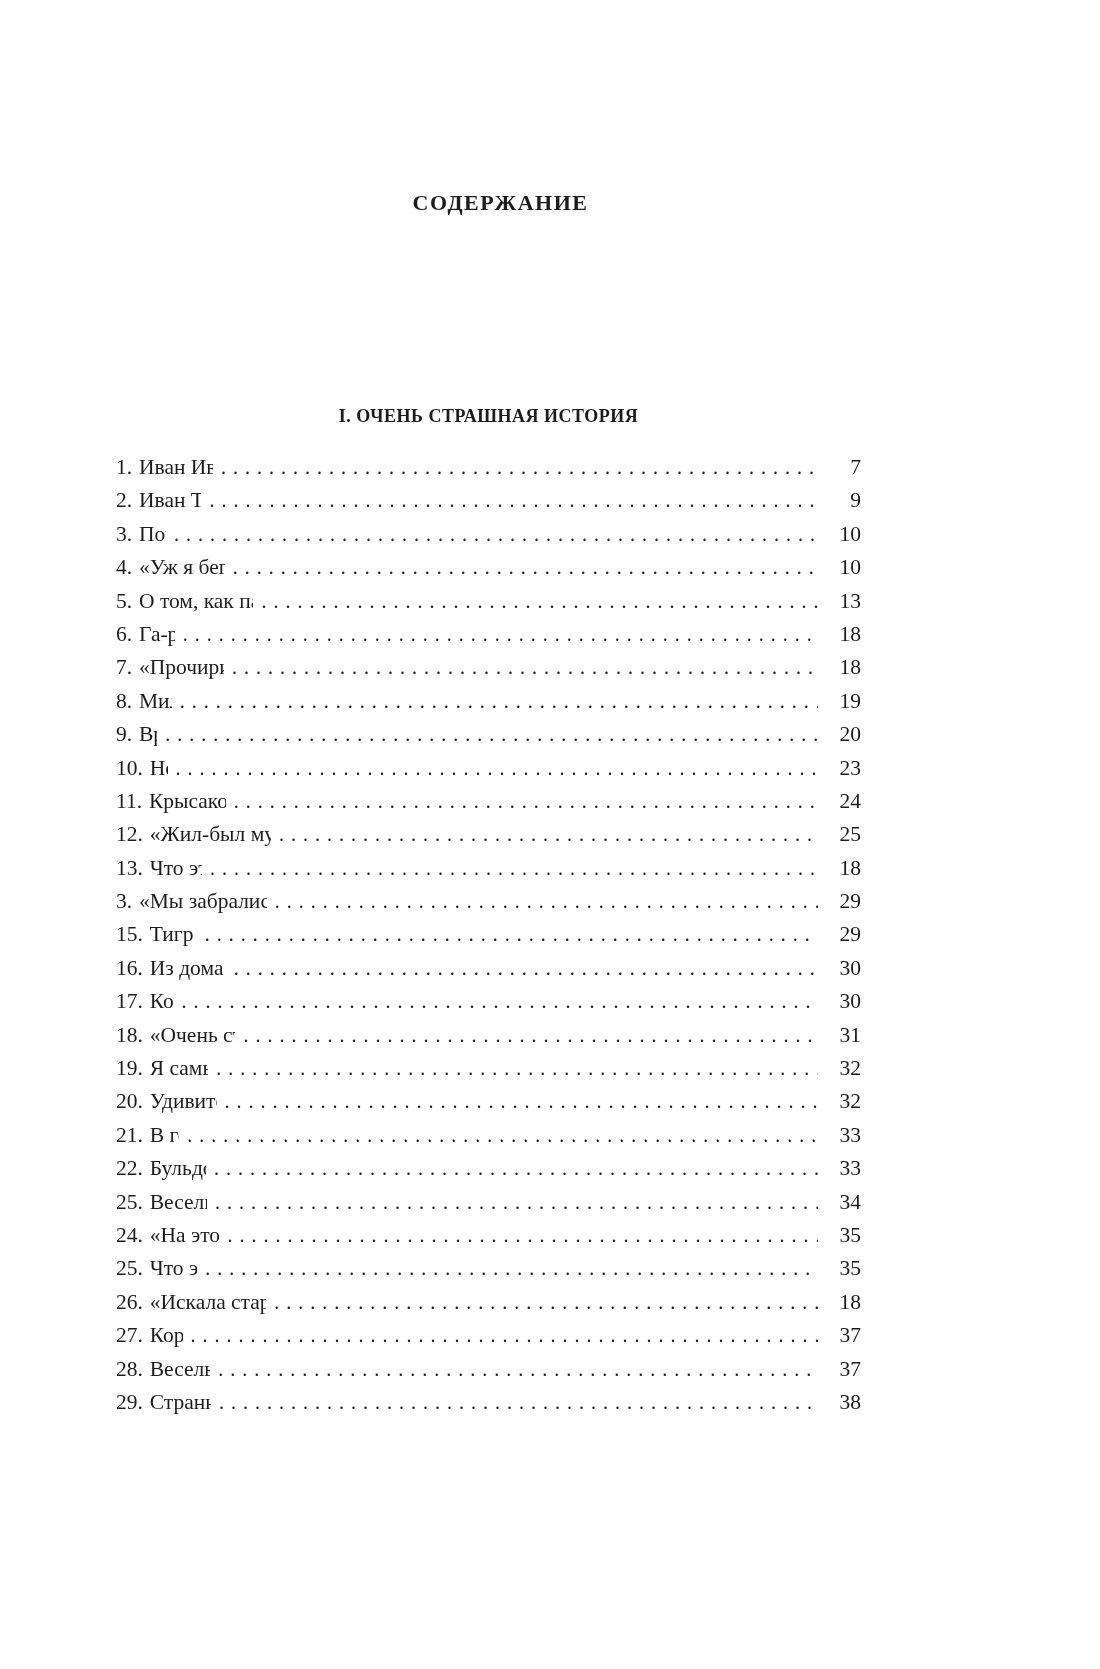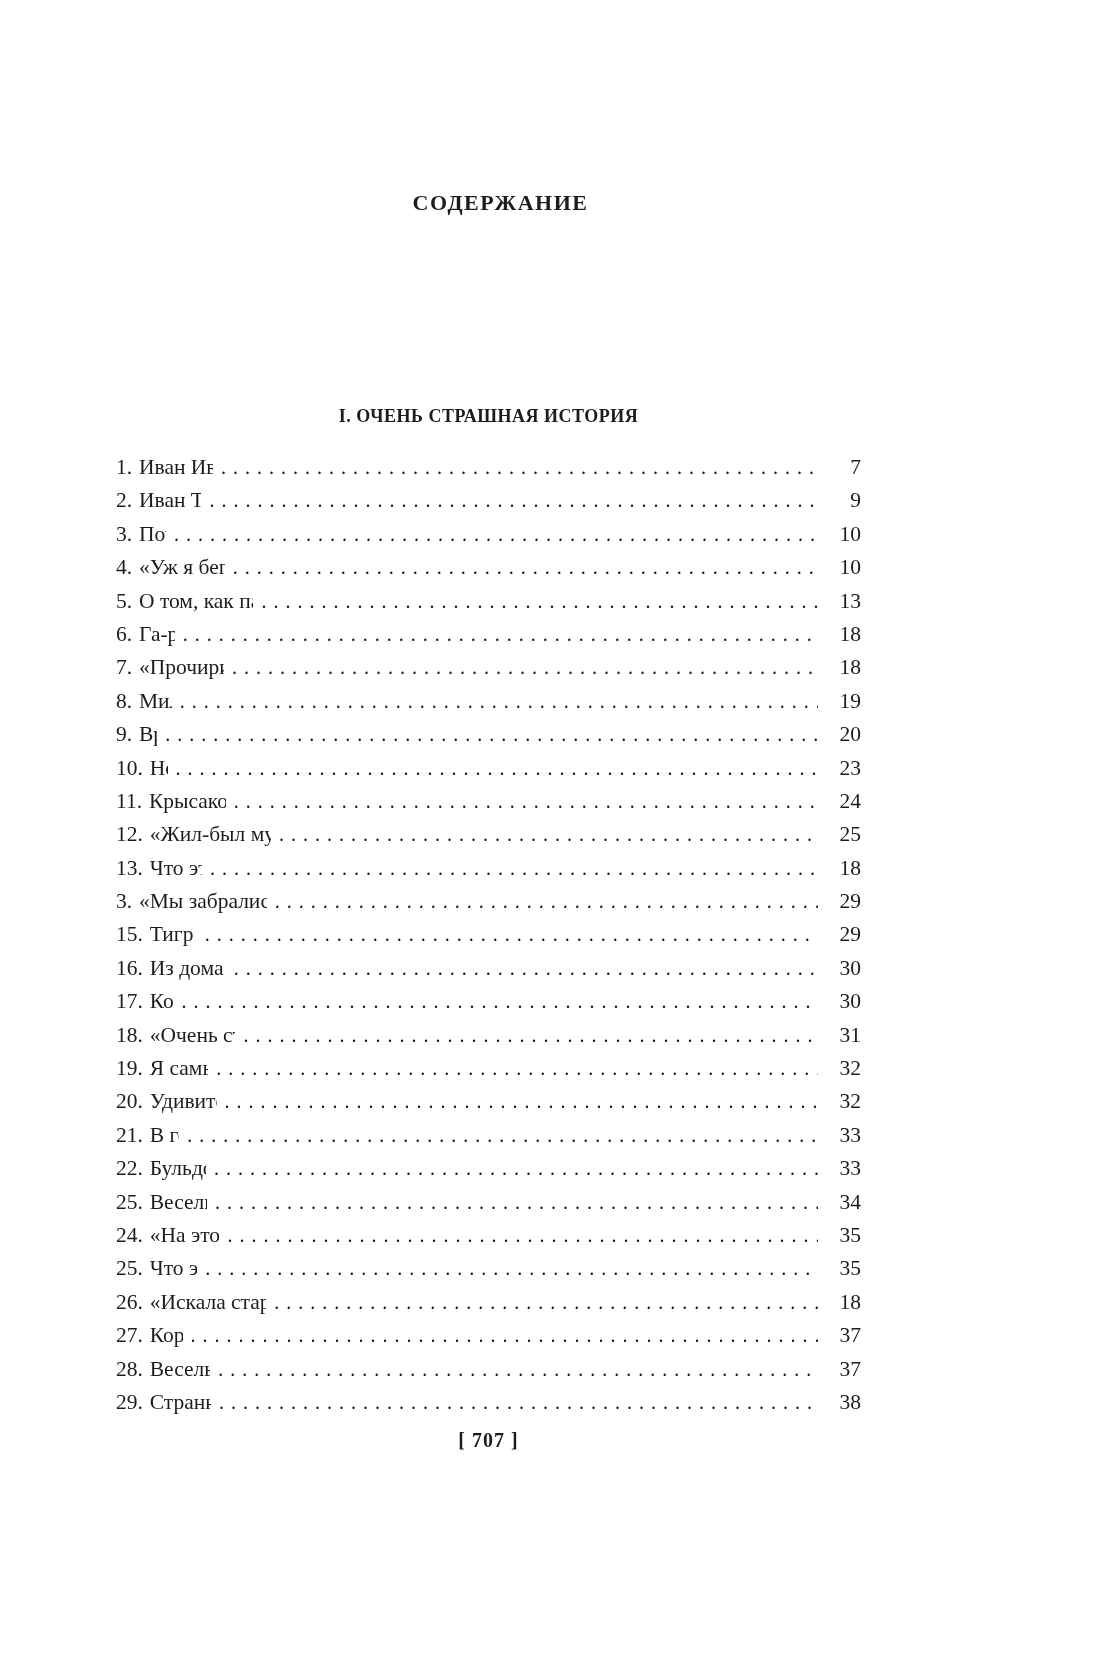--- a/index.html
+++ b/index.html
@@ -276,16 +276,15 @@
           <span class="toc-page">37</span>
         </div>
         <div class="toc-row">
           <span class="toc-num">29.</span>
           <span class="toc-title">Странный бородач</span>
           <span class="toc-leader">. . . . . . . . . . . . . . . . . . . . . . . . . . . . . . . . . . . . . . . . . . . . . . . . . . . . . . . . . . . . . . . . . . . . . . . . . . . . . . . . . . . . . . . . . . . . . . . . . . . . . . . . . . . . . . . . . . . . . . . . . . . . . . . . . . . . . . . . . . . . </span>
           <span class="toc-page">38</span>
         </div>
       </div>
 
-    <div class="footer">[ 707 ]</div>
 
   </div>
 </div>
 
 </body></html>

